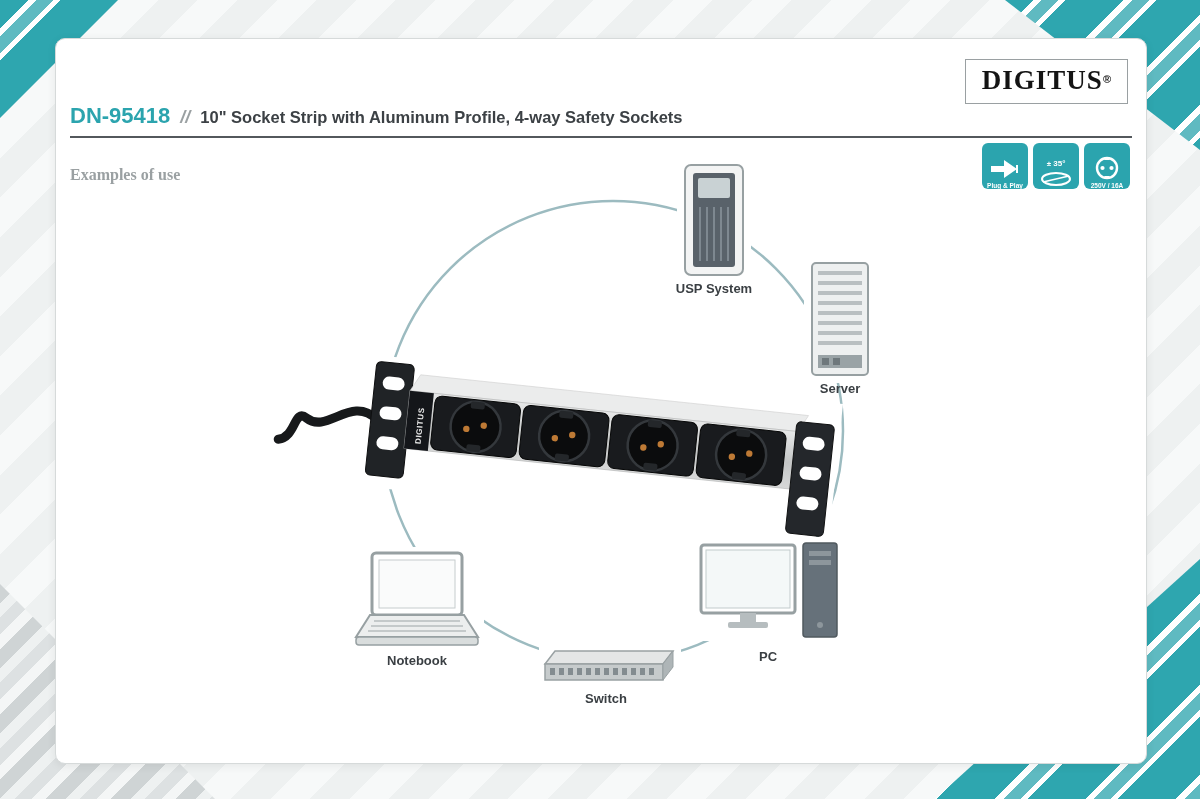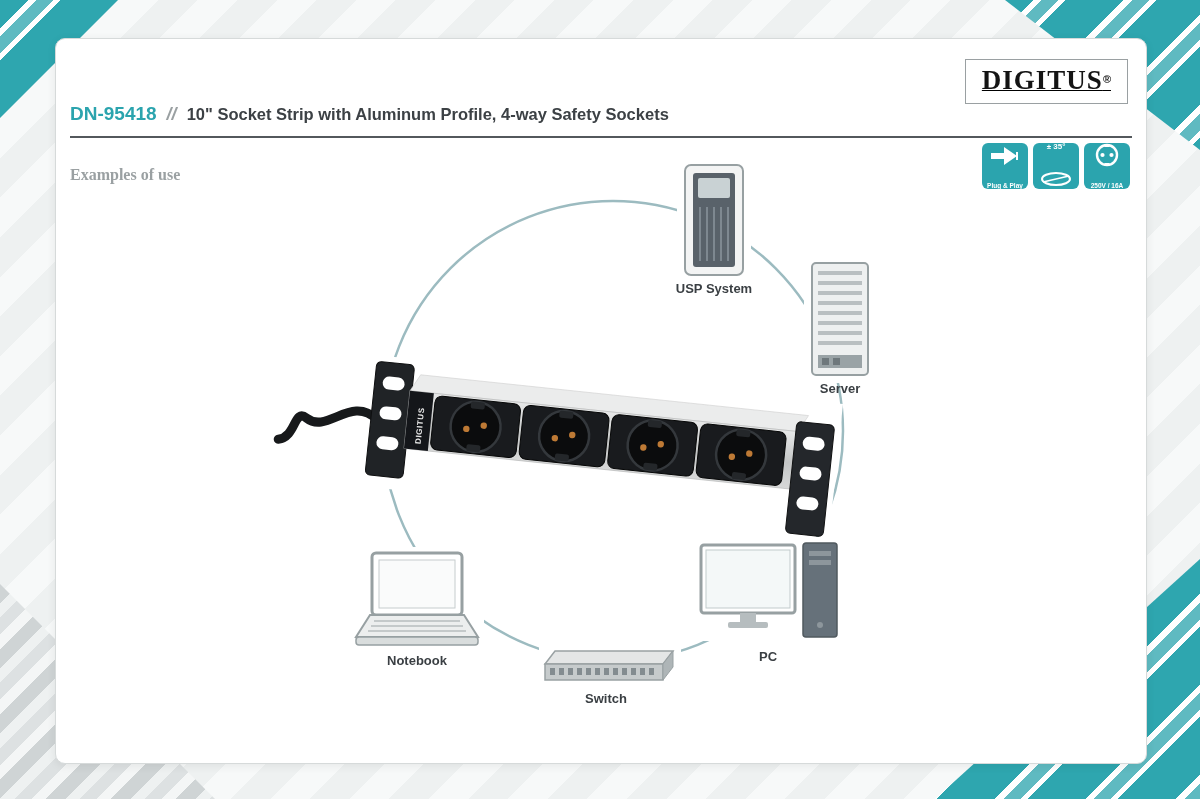--- a/index.html
+++ b/index.html
@@ -18,39 +18,39 @@
     background:repeating-linear-gradient(135deg,#cfd4d5 0 14px,#eef1f1 14px 24px,#dde1e2 24px 36px,#f4f6f6 36px 46px);}
   .deco-br{right:0;bottom:0;width:265px;height:240px;
     clip-path:polygon(100% 0,0 100%,100% 100%);
     background:repeating-linear-gradient(135deg,#2ea6af 0 20px,#ffffff 20px 26px,#5fbac1 26px 38px,#ffffff 38px 43px,#2ea6af 43px 64px);}
 
   .page{position:absolute;left:55px;top:38px;width:1090px;height:724px;
         background:#fff;border:1px solid #d6dada;border-radius:10px;
         box-shadow:0 2px 10px rgba(0,0,0,.07);}
 
   .logo-box{position:absolute;right:18px;top:20px;background:#fff;
-            border:1.5px solid #9aa0a2;padding:5px 16px 7px 16px;text-decoration:underline;}
+            border:1.5px solid #9aa0a2;padding:5px 16px 7px 16px;}
   .logo-text{font-family:"Liberation Serif",serif;font-weight:bold;font-size:27px;
              letter-spacing:1px;color:#141414;}
   .logo-reg{font-size:11px;color:#141414;vertical-align:super;font-weight:bold;}
 
   .header{position:absolute;left:14px;top:64px;display:flex;align-items:baseline;gap:10px;white-space:nowrap;}
-  .model{font-size:19px;font-weight:bold;color:#2ba4ae;}
+  .model{font-size:22px;font-weight:bold;color:#2ba4ae;}
   .sep{font-size:18px;font-weight:bold;color:#9aa0a2;font-style:italic;}
   .title{font-size:16.5px;font-weight:bold;color:#3c4145;}
   .rule{position:absolute;left:14px;right:14px;top:97px;height:2px;background:#53585c;}
 
   .heading{position:absolute;left:14px;top:120px;}
   .h-de{font-size:17px;font-weight:bold;color:#23282b;line-height:1.3;}
   .h-de-underline{display:inline-block;border-bottom:2px solid #2b3033;padding-bottom:3px;}
   .h-en{margin-top:7px;font-size:16px;font-weight:bold;color:#9aa0a2;font-family:Liberation Serif, serif;}
 
   .badges{position:absolute;right:16px;top:104px;display:flex;gap:5px;}
   .badge{width:46px;height:46px;background:#2ba4ae;border-radius:6px;
-         display:flex;flex-direction:column;align-items:center;justify-content:space-between;gap:1px;}
+         display:flex;flex-direction:column;align-items:center;justify-content:flex-end;gap:1px;}
   .badge svg{display:block;}
   .badge-label{color:#fff;font-size:6.5px;font-weight:bold;line-height:1;white-space:nowrap;}
   .badge-label-top{color:#fff;font-size:8px;font-weight:bold;line-height:1;white-space:nowrap;}
 
   .diagram{position:absolute;left:0;top:0;width:1090px;height:724px;}
   .dev-label{font-family:"Liberation Sans",sans-serif;font-size:13px;font-weight:bold;
              fill:#3a3f43;text-anchor:middle;}
   .brand-vert{font-family:"Liberation Sans",sans-serif;font-size:8px;font-weight:bold;
               fill:#e9e9e9;letter-spacing:.6px;}
 </style>

